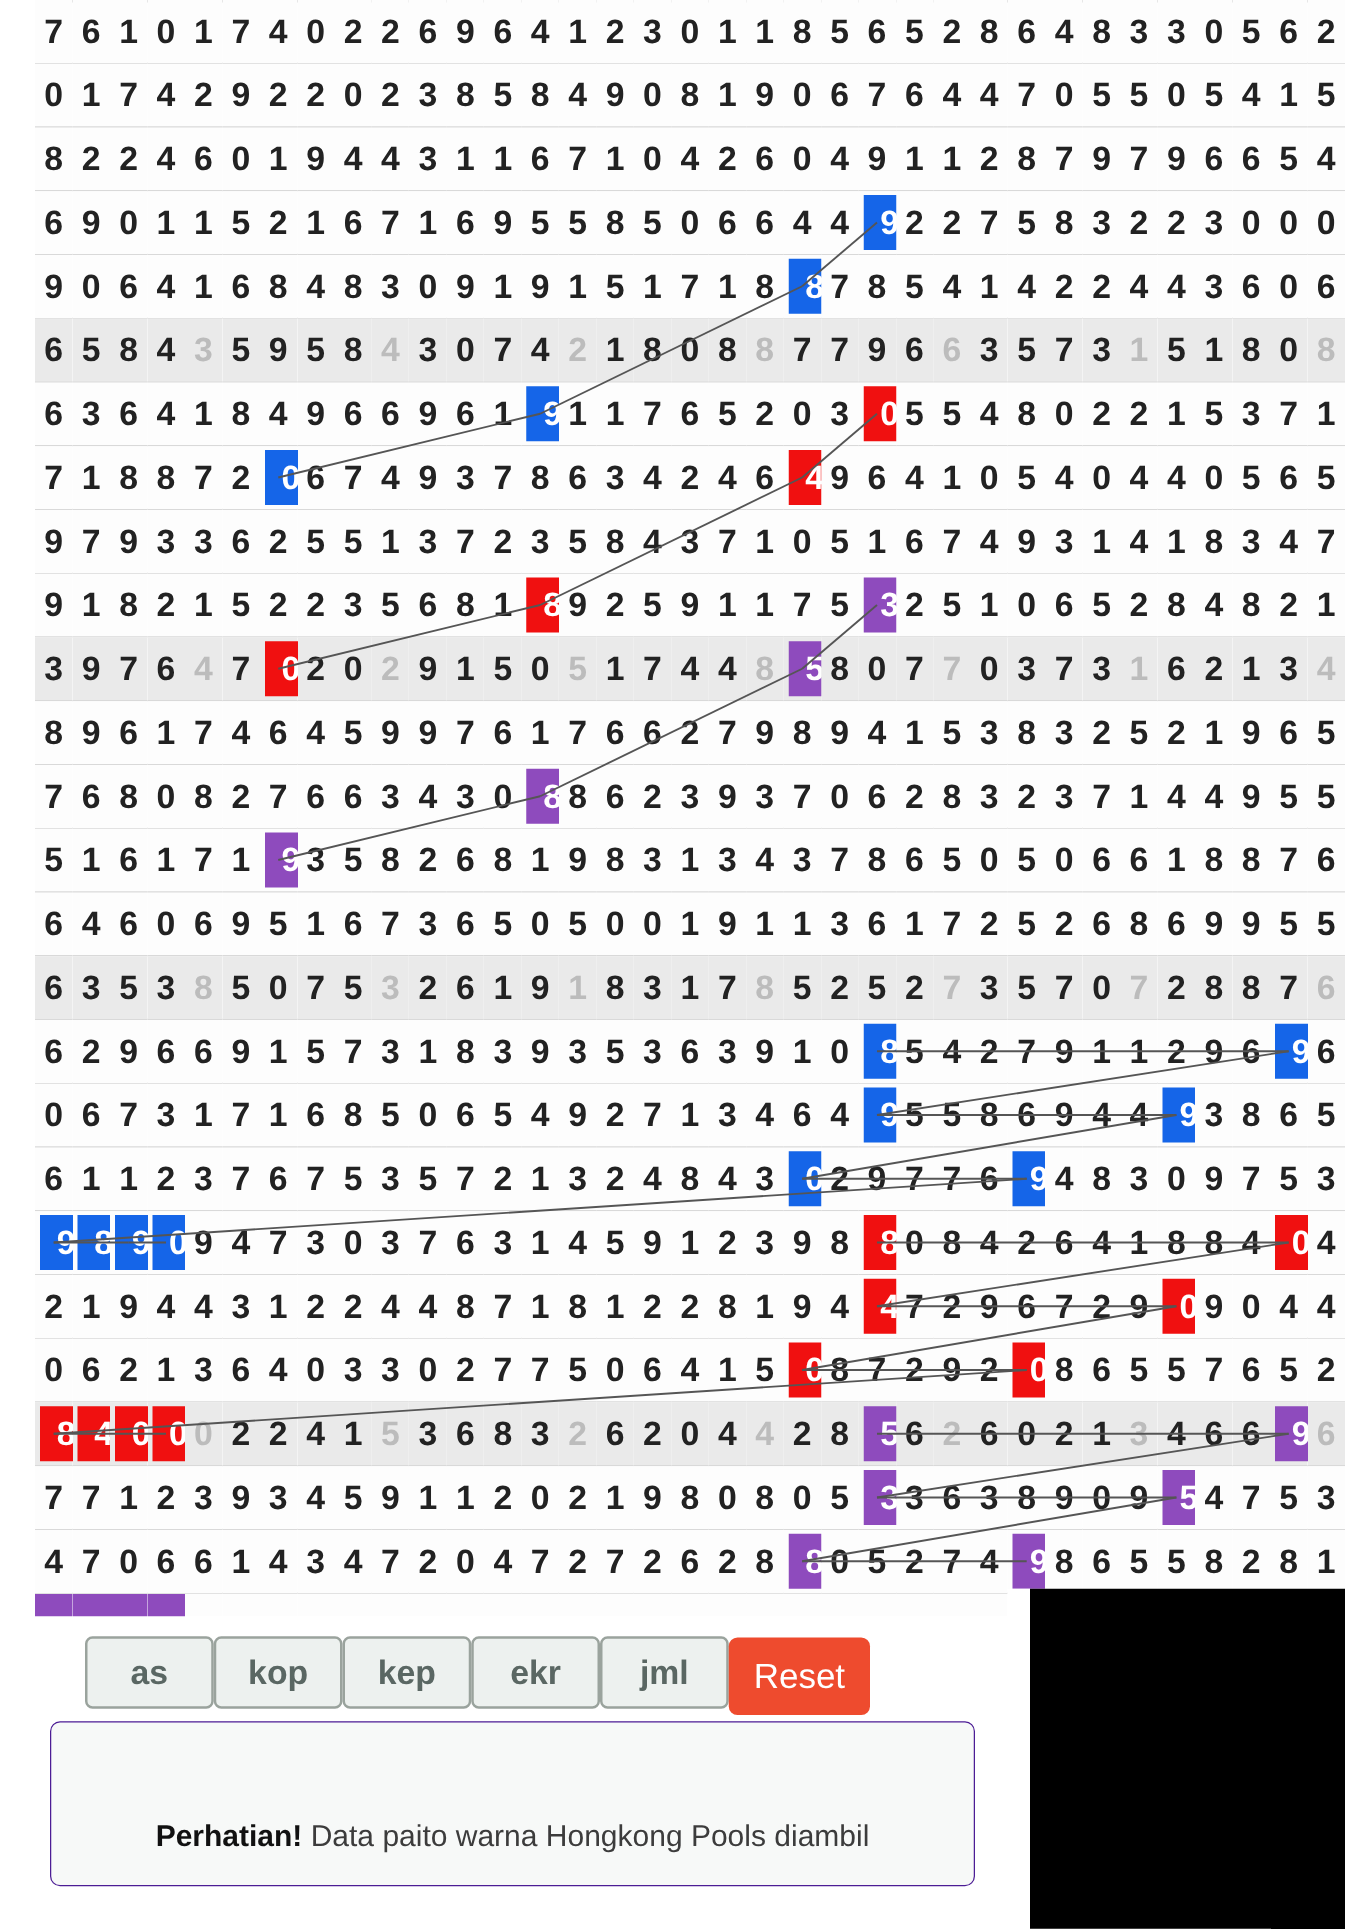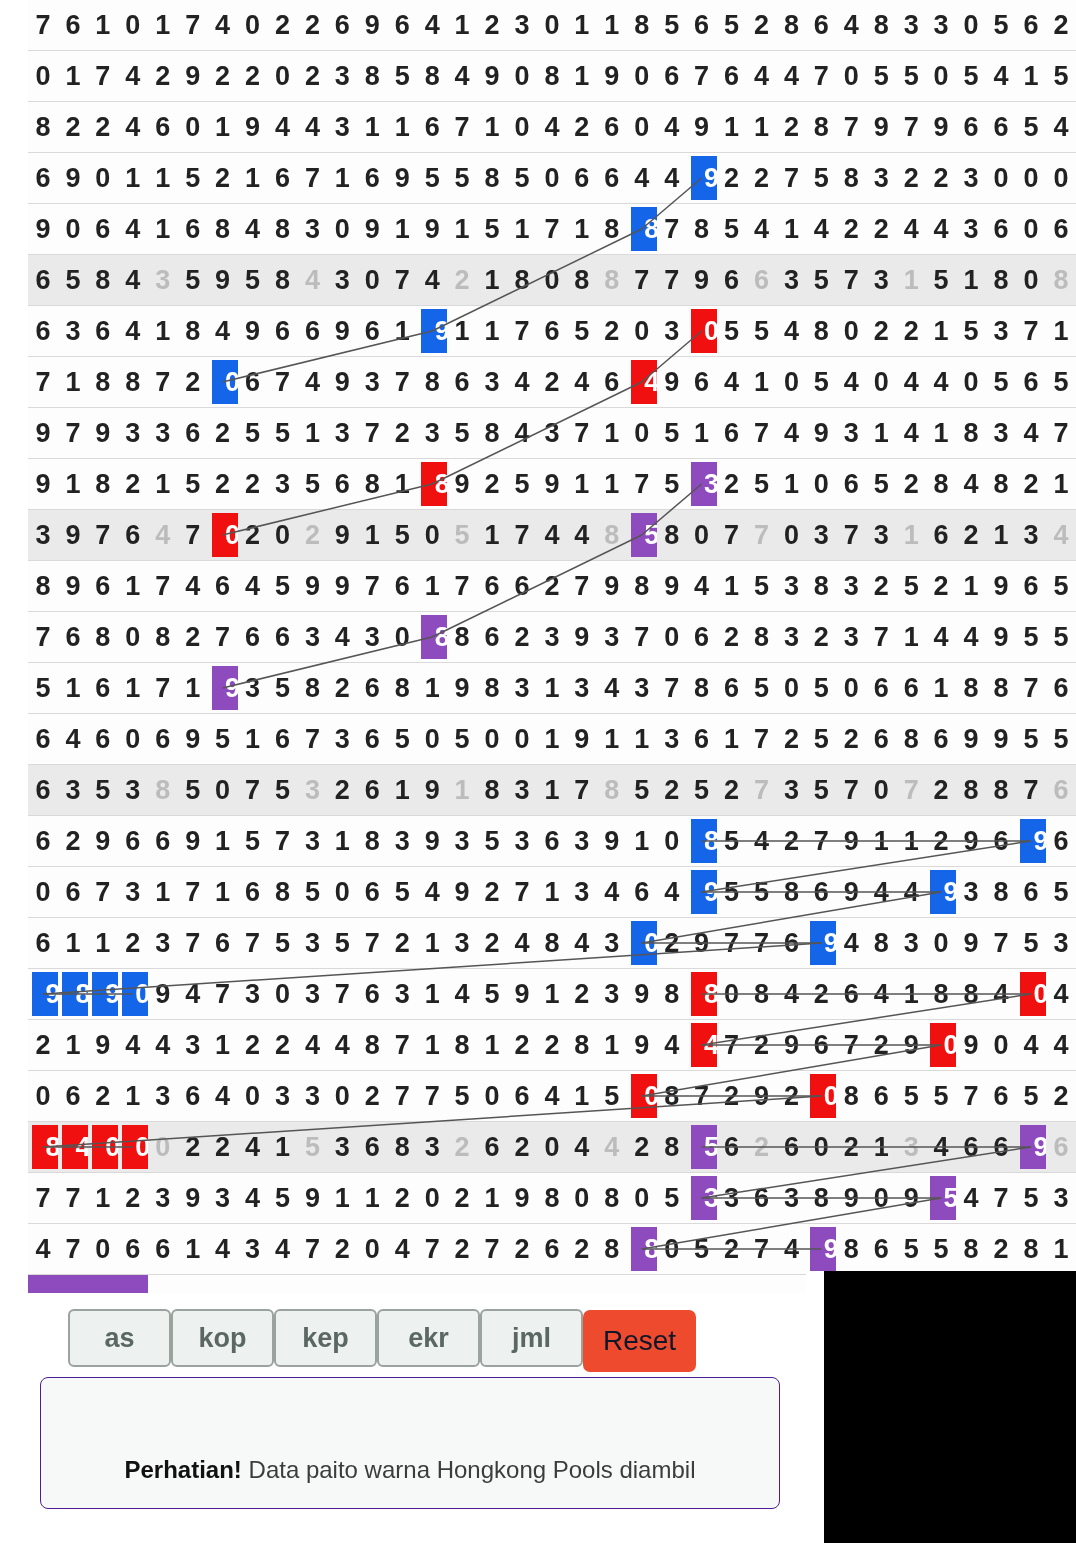--- a/index.html
+++ b/index.html
@@ -45,21 +45,21 @@
   .btns{position:absolute;left:68px;top:16px;display:flex;align-items:flex-start;}
   .btn{
     width:103px;height:58px;
     background:#edf1ef;border:2px solid #9aa39d;border-radius:6px;
     color:#5a6763;font-size:27px;font-weight:bold;
     display:flex;align-items:center;justify-content:center;
     box-sizing:border-box;
   }
   .btn.reset{
     width:113px;height:62px;background:#ee4b2e;border:none;border-radius:7px;
-    color:#0f172a;font-size:28px;font-weight:normal;margin-top:1px;
+    color:#ffffff;font-size:28px;font-weight:normal;margin-top:1px;
   }
 
   
   .blackpanel{position:absolute;left:824px;top:1271px;width:252px;height:272px;background:#000;}
   .rightstrip{position:absolute;left:806px;top:1271px;width:18px;height:272px;background:#fff;}
 
   
   .notice{
     position:absolute;left:40px;top:1377px;width:740px;height:132px;
     background:#f7f9f8;border:1px solid #4c1d95;border-radius:8px;

